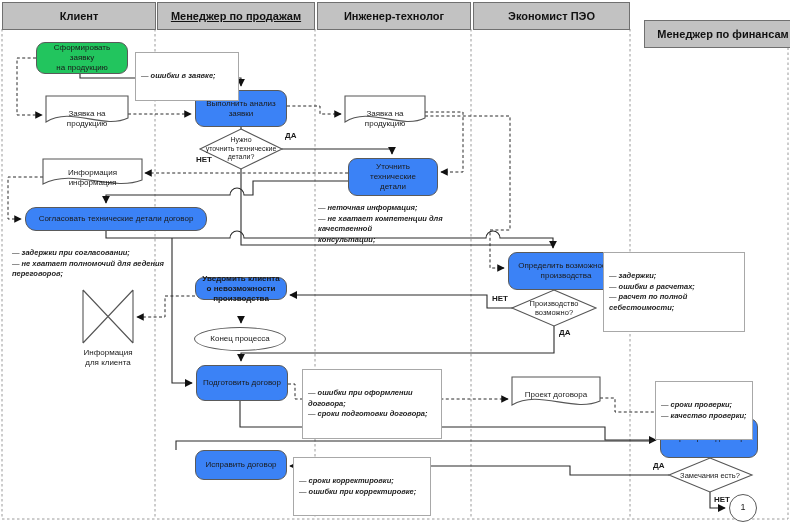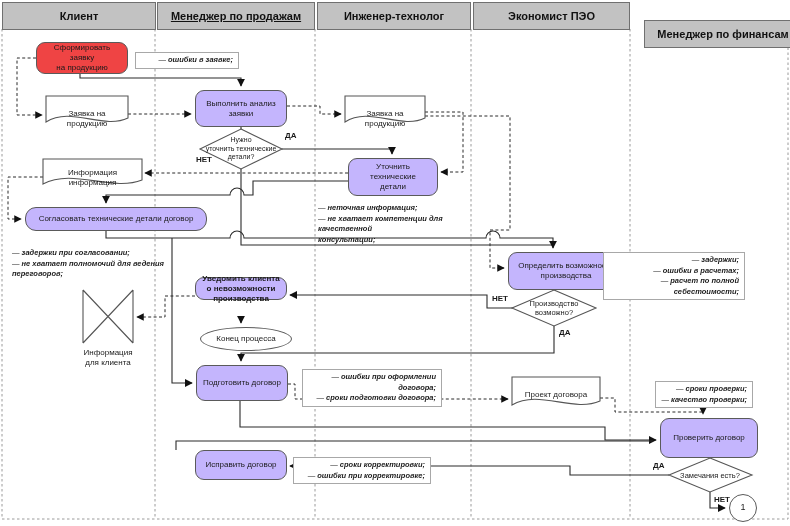--- a/index.html
+++ b/index.html
@@ -13,32 +13,32 @@
   svg.wire{position:absolute;left:0;top:0;}
   path.s{fill:none;stroke:#2b2b2b;stroke-width:1.1;}
   path.d{fill:none;stroke:#2b2b2b;stroke-width:1;stroke-dasharray:3,2.4;}
   path.frame{fill:none;stroke:#9a9a9a;stroke-width:1;stroke-dasharray:2.5,2.5;}
   polygon.dia{fill:#fff;stroke:#555;stroke-width:1.1;}
   path.doc{fill:#fff;stroke:#555;stroke-width:1.1;}
   path.bow{fill:none;stroke:#555;stroke-width:1.1;}
   
   .node{position:absolute;display:flex;align-items:center;justify-content:center;
         text-align:center;font-size:8px;line-height:1.25;white-space:pre-line;box-sizing:border-box;}
-  .act{background:#c4b5fd;border:1.2px solid #5a5a5a;border-radius:9px;padding:2px 4px;}
-  .act.start{background:#ef4444;}
+  .act{background:#3b82f6;border:1.2px solid #5a5a5a;border-radius:9px;padding:2px 4px;}
+  .act.start{background:#22c55e;}
   .term{background:#fff;border:1.1px solid #5a5a5a;border-radius:50%;}
   .conn{background:#fff;border:1.1px solid #5a5a5a;border-radius:50%;font-size:9px;}
   .lbl{position:absolute;text-align:center;font-size:8px;line-height:1.2;white-space:pre-line;}
   .dlbl{position:absolute;font-size:8px;font-weight:bold;}
   .dia-txt{position:absolute;display:flex;align-items:center;justify-content:center;
            text-align:center;font-size:7px;line-height:1.2;white-space:pre-line;}
   
   .ann{position:absolute;font-size:7.5px;font-weight:bold;font-style:italic;line-height:1.4;
        white-space:pre-line;text-align:left;}
-  .ann.box{background:#fff;border:1px solid #a8a8a8;padding:2px 5px;text-align:right;}
+  .ann.box{background:#fff;border:1px solid #a8a8a8;padding:18px 5px;}
 </style>
 </head>
 <body>
 
 <div id="stage">
 
   <svg class="wire" width="790" height="526">
     <defs>
       <marker id="arr" viewBox="0 0 10 10" refX="9" refY="5" markerWidth="7.5" markerHeight="7.5" orient="auto">
         <path d="M0,0 L10,5 L0,10 z" fill="#111"></path>
@@ -104,21 +104,21 @@
   <div class="node act start" style="left:36px;top:42px;width:92px;height:32px;">Сформировать заявку
 на продукцию</div>
   <div class="node act" style="left:195px;top:90px;width:92px;height:37px;">Выполнить анализ
 заявки</div>
   <div class="node act" style="left:348px;top:158px;width:90px;height:38px;">Уточнить технические
 детали</div>
   <div class="node act" style="left:25px;top:207px;width:182px;height:24px;border-radius:11px;">Согласовать технические детали договор</div>
   <div class="node act" style="left:195px;top:277px;width:92px;height:23px;font-weight:bold;">Уведомить клиента
 о невозможности
 производства</div>
-  <div class="node term" style="left:200px;top:327px;width:92px;height:24px;">Конец процесса</div>
+  <div class="node term" style="left:194px;top:327px;width:92px;height:24px;">Конец процесса</div>
   <div class="node act" style="left:196px;top:365px;width:92px;height:36px;">Подготовить договор</div>
   <div class="node act" style="left:195px;top:450px;width:92px;height:30px;">Исправить договор</div>
   <div class="node act" style="left:508px;top:252px;width:116px;height:38px;">Определить возможность
 производства</div>
   <div class="node act" style="left:660px;top:418px;width:98px;height:40px;">Проверить договор</div>
   <div class="node conn" style="left:729px;top:494px;width:28px;height:28px;">1</div>
 
   <div class="lbl" style="left:48px;top:109px;width:78px;">Заявка на продукцию</div>
   <div class="lbl" style="left:45px;top:168px;width:95px;">Информация информация</div>
   <div class="lbl" style="left:347px;top:109px;width:76px;">Заявка на продукцию</div>

